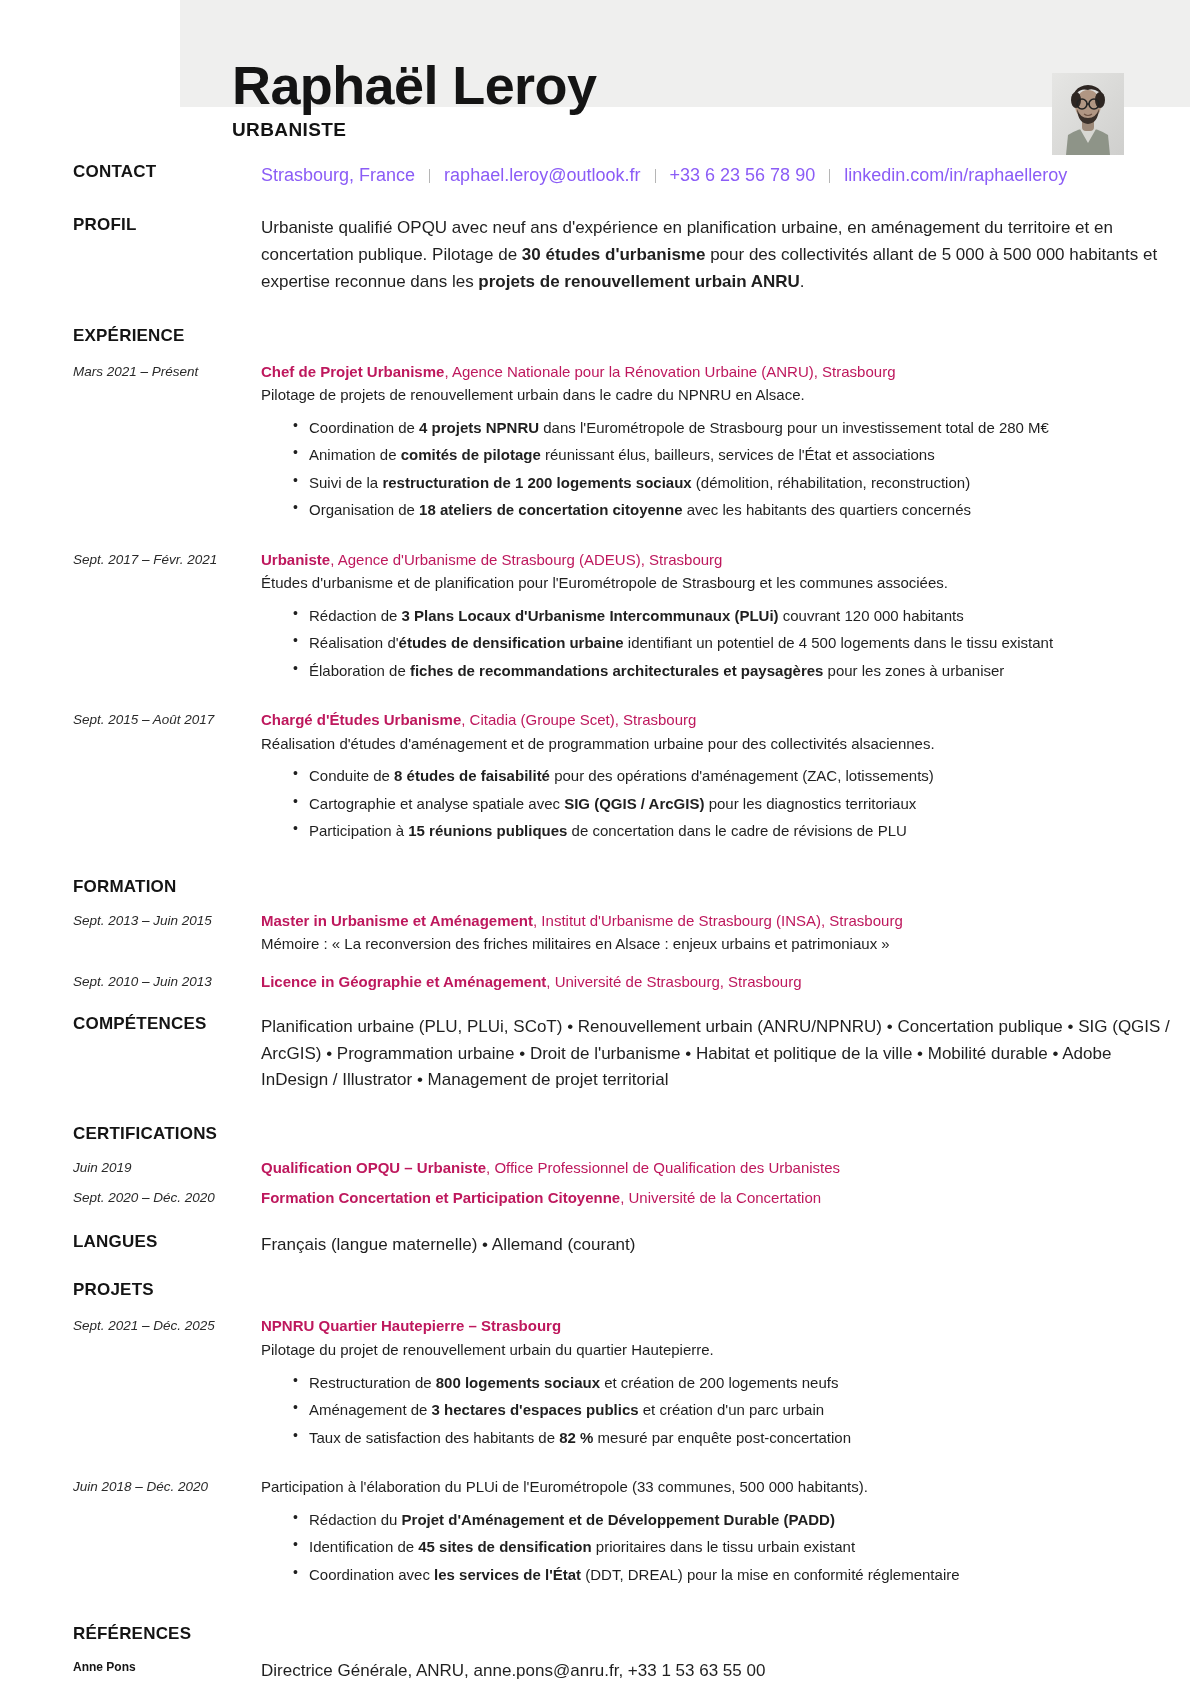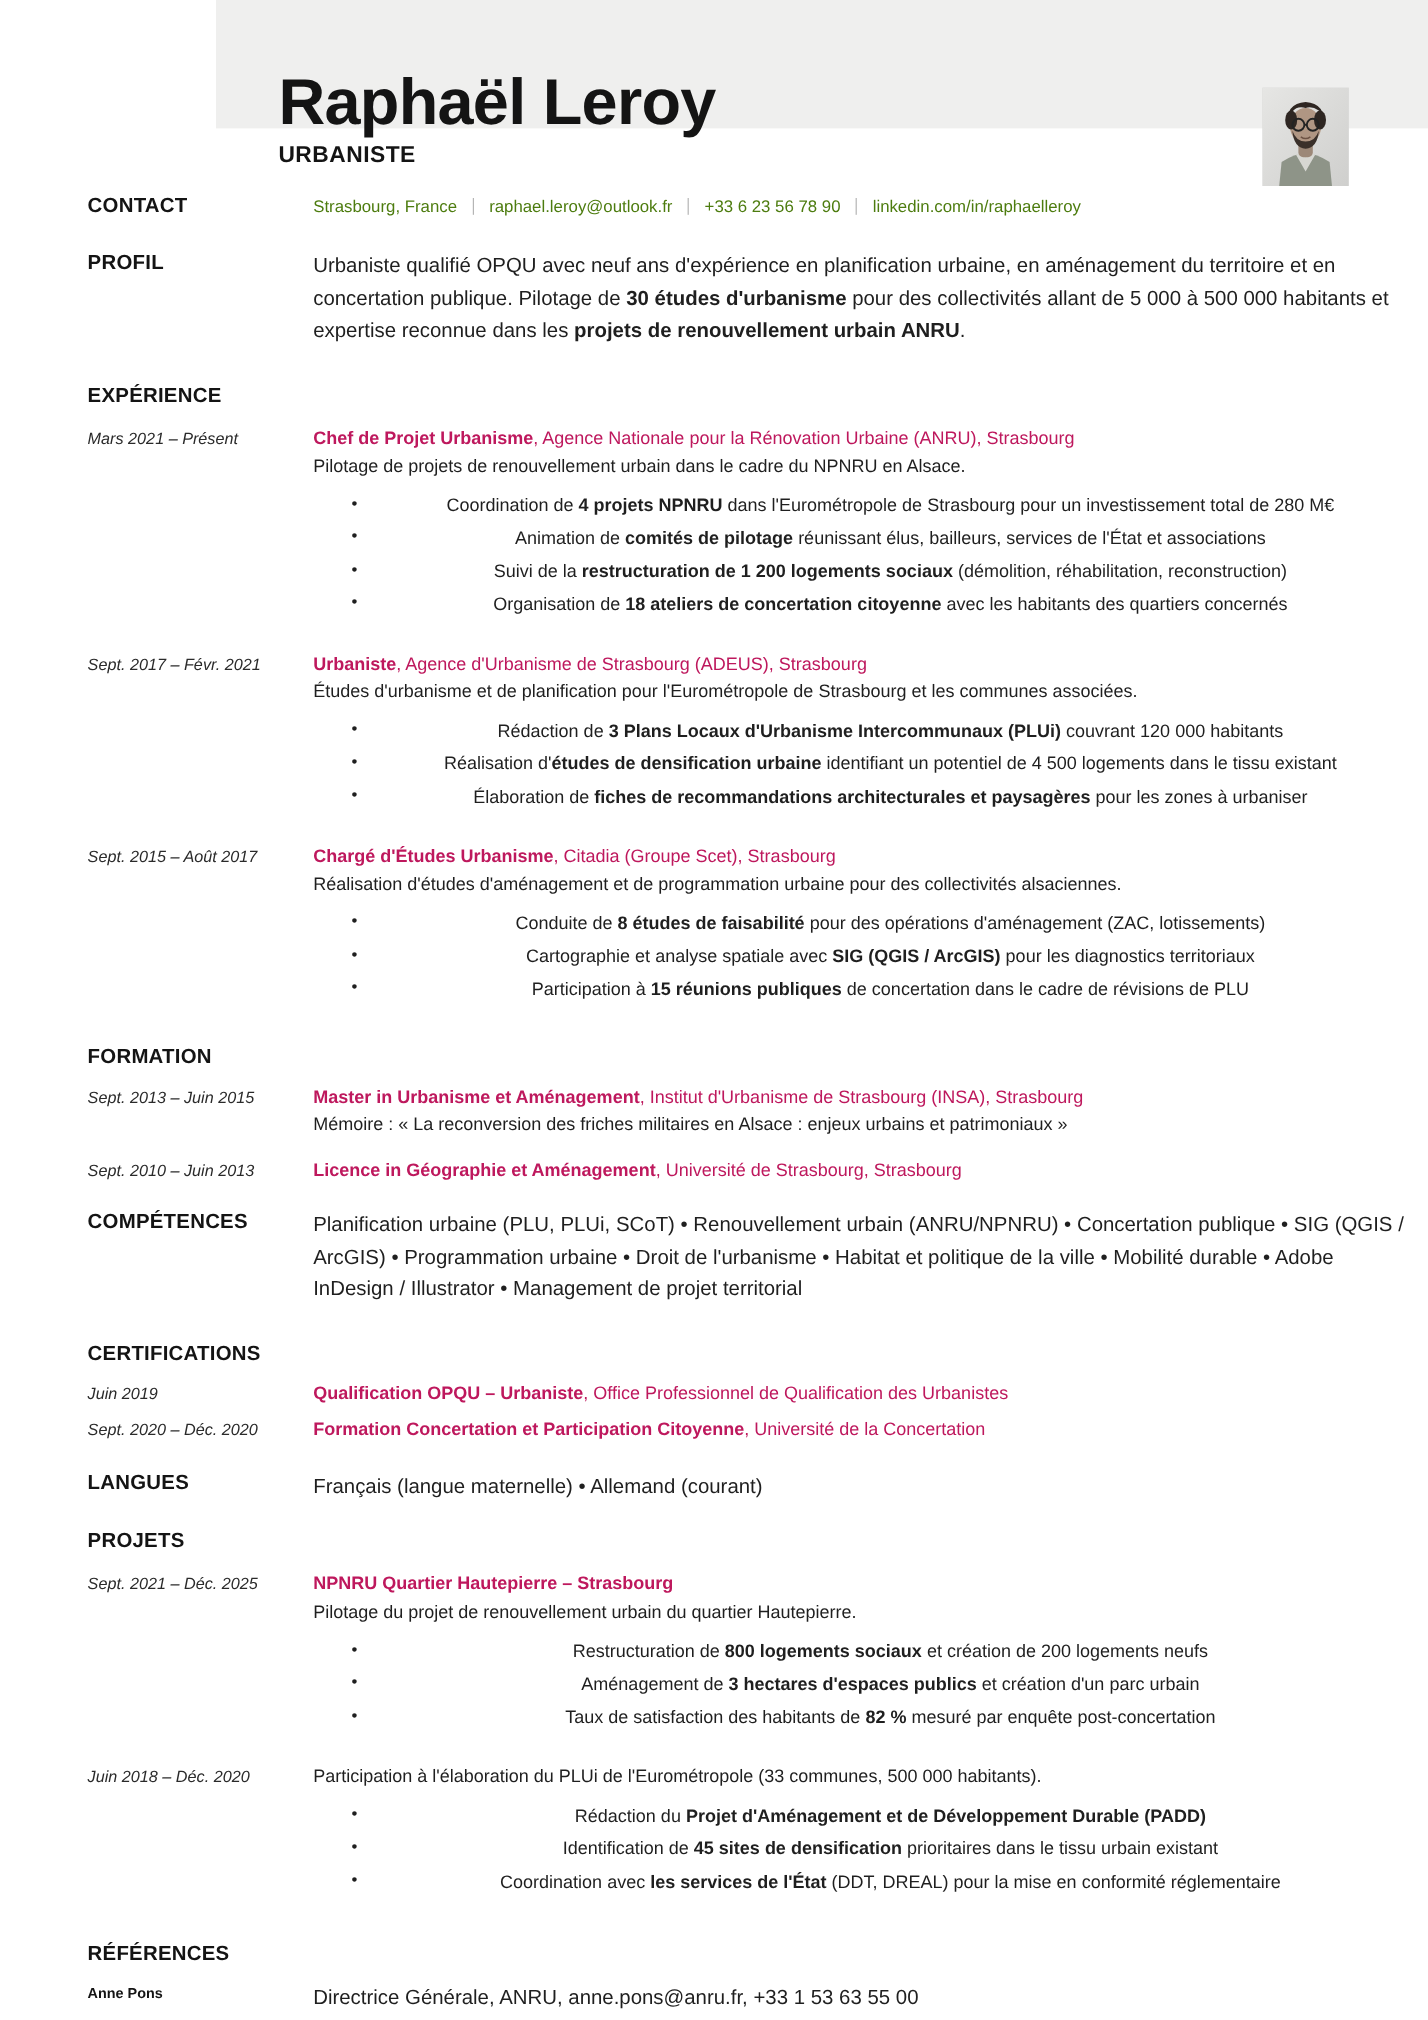--- a/index.html
+++ b/index.html
@@ -126,21 +126,20 @@
   .entry-sub {
     font-size: 15px;
     line-height: 1.58;
     color: #1f1f1f;
   }
 
   ul.bullets {
     margin: 9px 0 0 0;
     padding-left: 32px;
     list-style: none;
-    text-align: center;
   }
   ul.bullets li {
     font-size: 15px;
     line-height: 1.56;
     color: #1f1f1f;
     position: relative;
     padding-left: 16px;
     margin-bottom: 4px;
   }
   ul.bullets li::before {
@@ -154,21 +153,21 @@
   ul.bullets li b { font-weight: bold; }
 
   .sep-v {
     display: inline-block;
     width: 1px;
     height: 14px;
     background: #b5b5b5;
     margin: 0 9px -2px 9px;
   }
 
-  .contact-line { font-size: 14px; line-height: 1.5; color: #4d7c0f; }
+  .contact-line { font-size: 18px; line-height: 1.5; color: #8b5cf6; }
 
   .ref-name { font-size: 12px; font-weight: bold; color: #141414; padding-top: 2px;}
   .gap-12 { height: 12px; }
   .gap-14 { height: 14px; }
   .gap-20 { height: 20px; }
   .gap-22 { height: 22px; }
   .gap-26 { height: 26px; }
   .gap-30 { height: 30px; }
   .gap-34 { height: 34px; }
 </style>

